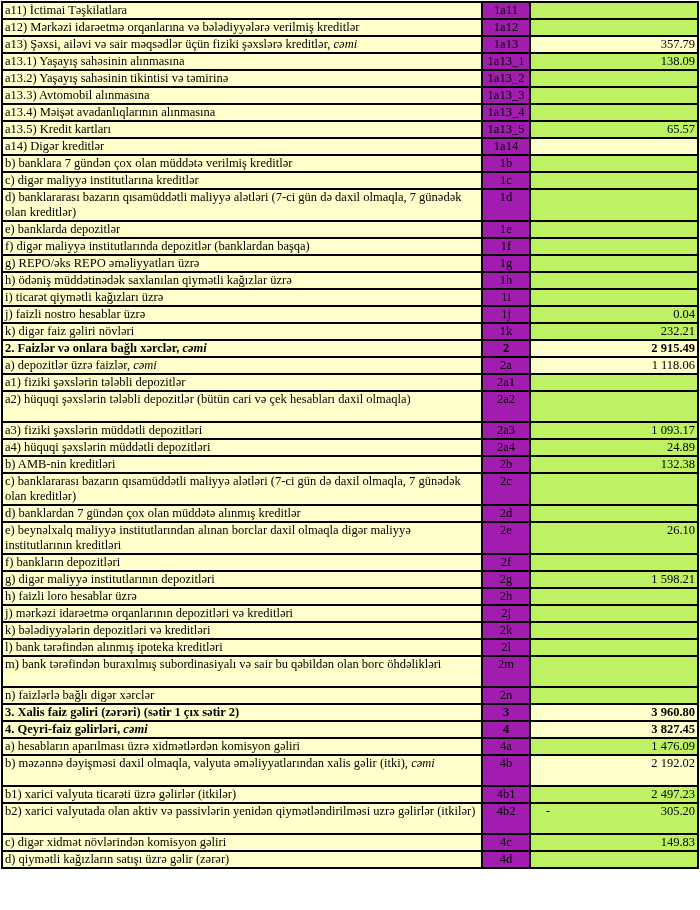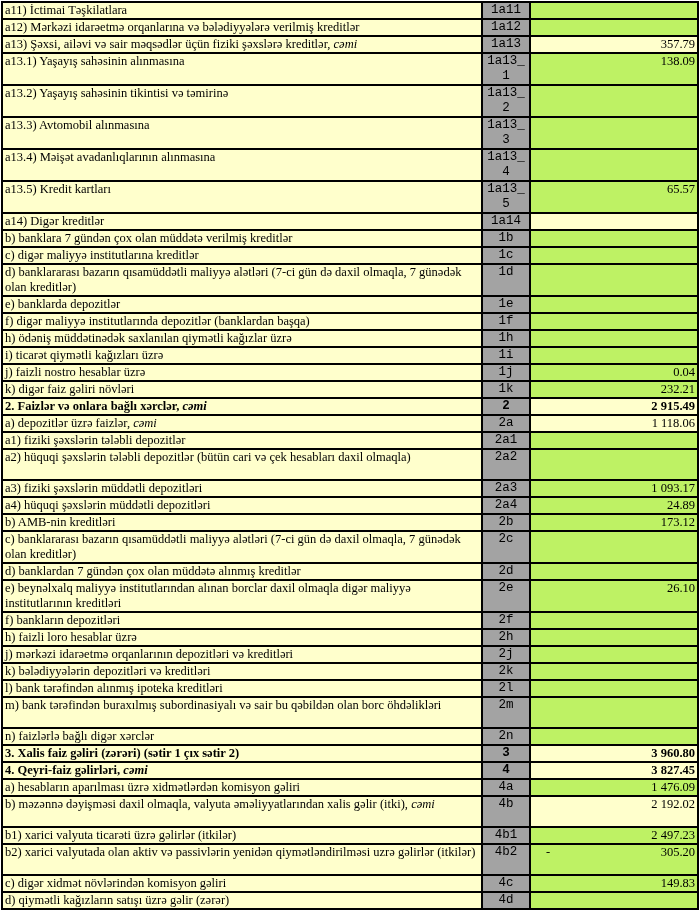--- a/index.html
+++ b/index.html
@@ -21,21 +21,21 @@
     line-height: 15px;
     color: #000000;
     padding: 0 2px;
     vertical-align: top;
     overflow: hidden;
     word-wrap: break-word;
   }
   tr.single { height: 15px; }
   tr.tall   { height: 31px; }
   td.c-label { background: #FFFFCC; }
-  td.c-code  { background: #a3a3a3; text-align: center; vertical-align: middle; padding: 0; font-family: Liberation Mono, monospace; }
+  td.c-code  { background: #a21caf; text-align: center; vertical-align: middle; padding: 0; }
   td.c-value { background: #bef264; text-align: right; padding-right: 3px; }
   td.c-value.vy { background: #FFFFCC; }
   tr.bold td { font-weight: bold; }
   .ind0 { padding-left: 3px; font-family: Liberation Serif, serif; }
   .ind1 { padding-left: 8px; }
   .ind2 { padding-left: 20px; }
   .ind3 { padding-left: 28px; }
   .ind4 { padding-left: 33px; }
   .it { font-style: italic; }
   .negwrap { display: flex; justify-content: space-between; padding-left: 13px; }
@@ -117,20 +117,25 @@
     <td class="c-label ind1"><span>e) banklarda depozitlər</span></td>
     <td class="c-code">1e</td>
     <td class="c-value"></td>
   </tr>
         <tr class="single">
     <td class="c-label ind1"><span>f) digər maliyyə institutlarında depozitlər (banklardan başqa)</span></td>
     <td class="c-code">1f</td>
     <td class="c-value"></td>
   </tr>
         <tr class="single">
+    <td class="c-label ind1"><span>g) REPO/əks REPO əməliyyatları üzrə</span></td>
+    <td class="c-code">1g</td>
+    <td class="c-value"></td>
+  </tr>
+        <tr class="single">
     <td class="c-label ind1"><span>h) ödəniş müddətinədək saxlanılan qiymətli kağızlar üzrə</span></td>
     <td class="c-code">1h</td>
     <td class="c-value"></td>
   </tr>
         <tr class="single">
     <td class="c-label ind1"><span>i) ticarət qiymətli kağızları üzrə</span></td>
     <td class="c-code">1i</td>
     <td class="c-value"></td>
   </tr>
         <tr class="single">
@@ -169,41 +174,46 @@
     <td class="c-value">1 093.17</td>
   </tr>
         <tr class="single">
     <td class="c-label ind4"><span>a4) hüquqi şəxslərin müddətli depozitləri</span></td>
     <td class="c-code">2a4</td>
     <td class="c-value">24.89</td>
   </tr>
         <tr class="single">
     <td class="c-label ind1"><span>b) AMB-nin kreditləri</span></td>
     <td class="c-code">2b</td>
-    <td class="c-value">173.12</td>
+    <td class="c-value">132.38</td>
   </tr>
         <tr class="tall">
     <td class="c-label ind1"><span>c) banklararası bazarın qısamüddətli maliyyə alətləri (7-ci gün də daxil olmaqla, 7 günədək olan kreditlər)</span></td>
     <td class="c-code">2c</td>
     <td class="c-value"></td>
   </tr>
         <tr class="single">
     <td class="c-label ind1"><span>d) banklardan 7 gündən çox olan müddətə alınmış kreditlər</span></td>
     <td class="c-code">2d</td>
     <td class="c-value"></td>
   </tr>
         <tr class="tall">
     <td class="c-label ind1"><span>e) beynəlxalq maliyyə institutlarından alınan borclar daxil olmaqla digər maliyyə institutlarının kreditləri</span></td>
     <td class="c-code">2e</td>
     <td class="c-value">26.10</td>
   </tr>
         <tr class="single">
     <td class="c-label ind1"><span>f) bankların depozitləri</span></td>
     <td class="c-code">2f</td>
     <td class="c-value"></td>
+  </tr>
+        <tr class="single">
+    <td class="c-label ind1"><span>g) digər maliyyə institutlarının depozitləri</span></td>
+    <td class="c-code">2g</td>
+    <td class="c-value">1 598.21</td>
   </tr>
         <tr class="single">
     <td class="c-label ind1"><span>h) faizli loro hesablar üzrə</span></td>
     <td class="c-code">2h</td>
     <td class="c-value"></td>
   </tr>
         <tr class="single">
     <td class="c-label ind1"><span>j) mərkəzi idarəetmə orqanlarının depozitləri və kreditləri</span></td>
     <td class="c-code">2j</td>
     <td class="c-value"></td>

